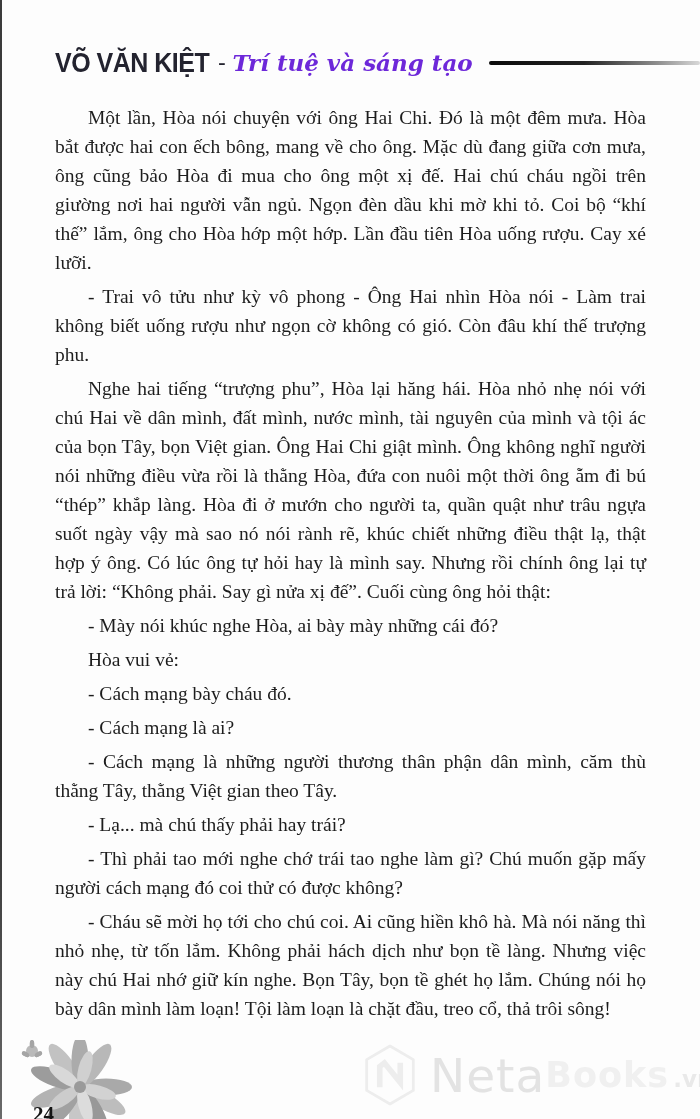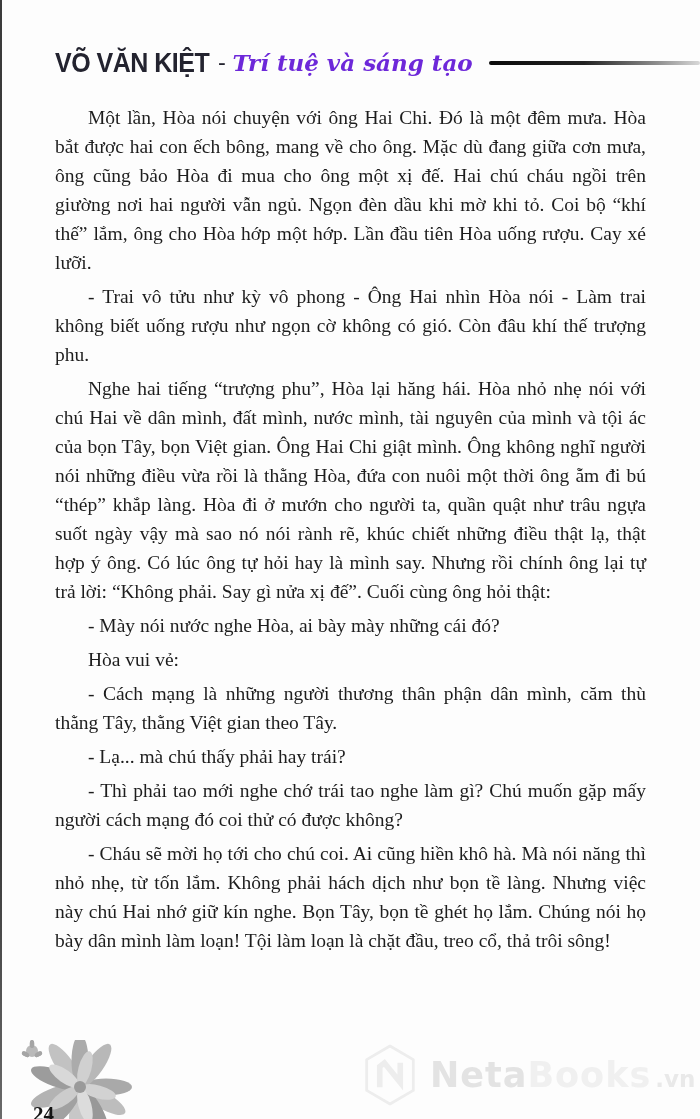--- a/index.html
+++ b/index.html
@@ -53,43 +53,45 @@
     font:700 21px "Liberation Serif", serif; color:#141414;
     z-index:2;
   }
   .watermark {
     position:absolute; left:362px; top:1042px;
     display:flex; align-items:center; height:66px;
     font-family:"DejaVu Sans", sans-serif;
     user-select:none;
   }
   .wm-logo { width:56px; height:64px; margin-right:12px; }
-  .wm-neta  { font-weight:700; font-size:35px; color:#e3e3e3; letter-spacing:1px; }
+  .wm-neta  { font-weight:400; font-size:47px; color:#e3e3e3; letter-spacing:1px; }
   .wm-books { font-weight:700; font-size:35px; color:#f0f0f0; letter-spacing:1px; }
   .wm-vn    { font-weight:700; font-size:23px; color:#e9e9e9; margin-left:4px; padding-top:8px; }
 </style>
 </head>
 <body>
 
 <div class="page">
   <div class="scan-edge"></div>
 
   <header class="header">
     <span class="title">VÕ VĂN KIỆT</span>
     <span class="dash">-</span>
     <span class="subtitle">Trí tuệ và sáng tạo</span>
     <span class="rule"></span>
   </header>
 
   <main class="content">
       <p class="para">Một lần, Hòa nói chuyện với ông Hai Chi. Đó là một đêm mưa. Hòa bắt được hai con ếch bông, mang về cho ông. Mặc dù đang giữa cơn mưa, ông cũng bảo Hòa đi mua cho ông một xị đế. Hai chú cháu ngồi trên giường nơi hai người vẫn ngủ. Ngọn đèn dầu khi mờ khi tỏ. Coi bộ “khí thế” lắm, ông cho Hòa hớp một hớp. Lần đầu tiên Hòa uống rượu. Cay xé lưỡi.</p>
       <p class="para">- Trai vô tửu như kỳ vô phong - Ông Hai nhìn Hòa nói - Làm trai không biết uống rượu như ngọn cờ không có gió. Còn đâu khí thế trượng phu.</p>
       <p class="para">Nghe hai tiếng “trượng phu”, Hòa lại hăng hái. Hòa nhỏ nhẹ nói với chú Hai về dân mình, đất mình, nước mình, tài nguyên của mình và tội ác của bọn Tây, bọn Việt gian. Ông Hai Chi giật mình. Ông không nghĩ người nói những điều vừa rồi là thằng Hòa, đứa con nuôi một thời ông ẵm đi bú “thép” khắp làng. Hòa đi ở mướn cho người ta, quần quật như trâu ngựa suốt ngày vậy mà sao nó nói rành rẽ, khúc chiết những điều thật lạ, thật hợp ý ông. Có lúc ông tự hỏi hay là mình say. Nhưng rồi chính ông lại tự trả lời: “Không phải. Say gì nửa xị đế”. Cuối cùng ông hỏi thật:</p>
-      <p class="para">- Mày nói nước nghe Hòa, ai bày mày những cái đó?</p>
+      <p class="para">- Mày nói khúc nghe Hòa, ai bày mày những cái đó?</p>
       <p class="para">Hòa vui vẻ:</p>
+      <p class="para">- Cách mạng bày cháu đó.</p>
+      <p class="para">- Cách mạng là ai?</p>
       <p class="para">- Cách mạng là những người thương thân phận dân mình, căm thù thằng Tây, thằng Việt gian theo Tây.</p>
       <p class="para">- Lạ... mà chú thấy phải hay trái?</p>
       <p class="para">- Thì phải tao mới nghe chớ trái tao nghe làm gì? Chú muốn gặp mấy người cách mạng đó coi thử có được không?</p>
       <p class="para">- Cháu sẽ mời họ tới cho chú coi. Ai cũng hiền khô hà. Mà nói năng thì nhỏ nhẹ, từ tốn lắm. Không phải hách dịch như bọn tề làng. Nhưng việc này chú Hai nhớ giữ kín nghe. Bọn Tây, bọn tề ghét họ lắm. Chúng nói họ bày dân mình làm loạn! Tội làm loạn là chặt đầu, treo cổ, thả trôi sông!</p>
     </main>
 
   <div class="lotus-wrap">
     <svg class="lotus" width="130" height="79" viewBox="0 0 130 79" xmlns="http://www.w3.org/2000/svg">
 
       <g transform="translate(18,11)">

